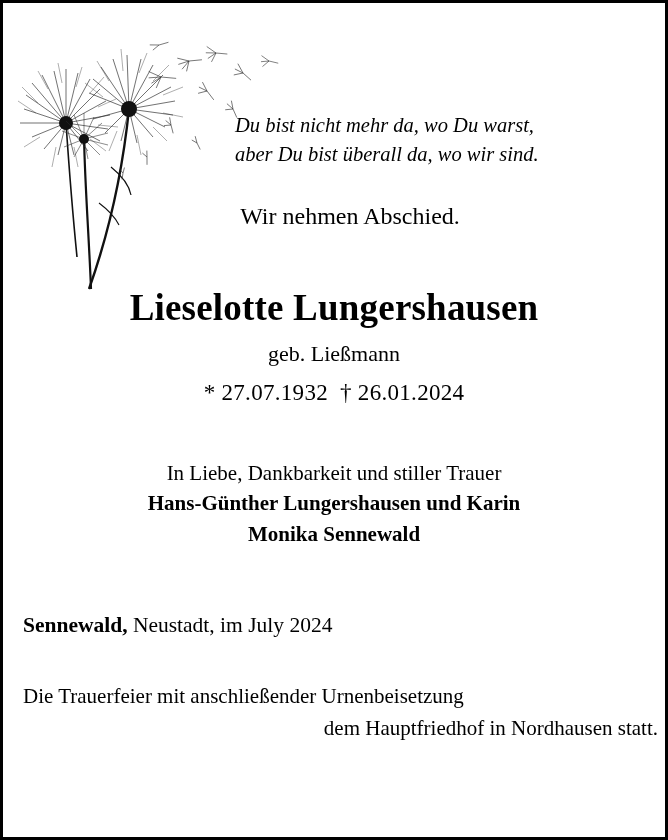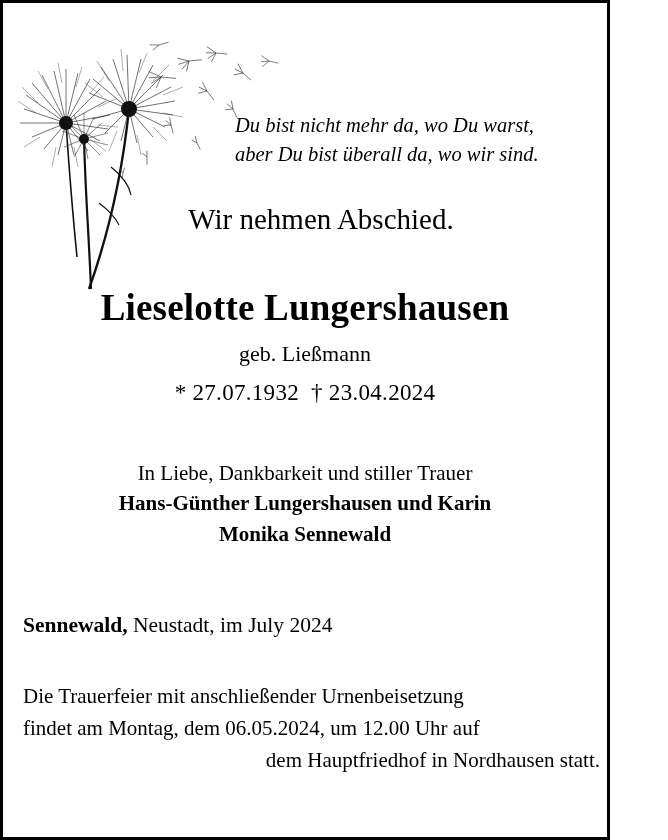--- a/index.html
+++ b/index.html
@@ -2,21 +2,21 @@
 <html><head>
 <meta charset="utf-8">
 <style>
   html, body {
     margin: 0;
     padding: 0;
     background: #ffffff;
   }
   .page {
     position: relative;
-    width: 610px;
+    width: 668px;
     height: 840px;
     background: #ffffff;
     border: 3px solid #000000;
     box-sizing: border-box;
     font-family: "Liberation Serif", serif;
     color: #000000;
     overflow: hidden;
   }
   .dandelion {
     position: absolute;
@@ -38,21 +38,21 @@
   }
   .quote div {
     white-space: nowrap;
   }
   .abschied {
     position: absolute;
     left: 0;
     right: 0;
     top: 200px;
     text-align: center;
-    font-size: 29px;
+    font-size: 24px;
     padding-left: 32px;
   }
   .name {
     position: absolute;
     left: 0;
     right: 0;
     top: 283px;
     text-align: center;
     font-size: 37px;
     font-weight: bold;
@@ -307,32 +307,31 @@
     <div>aber Du bist überall da, wo wir sind.</div>
   </div>
 
   <div class="abschied">Wir nehmen Abschied.</div>
 
   <div class="name">Lieselotte Lungershausen</div>
 
   <div class="maiden">geb. Ließmann</div>
 
   <div class="dates">
-    <span>* 27.07.1932</span><span class="sep"></span><span>† 23.04.2024</span>
+    <span>* 27.07.1932</span><span class="sep"></span><span>† 26.01.2024</span>
   </div>
 
   <div class="mourners">
     <div class="intro">In Liebe, Dankbarkeit und stiller Trauer</div>
     <div class="bold">Hans-Günther Lungershausen und Karin</div>
     <div class="bold">Monika Sennewald</div>
   </div>
 
   <div class="place">
     <span class="city">Sennewald,</span><span> Neustadt, im July 2024</span>
   </div>
 
   <div class="ceremony">
     <div>Die Trauerfeier mit anschließender Urnenbeisetzung</div>
-    <div>findet am Montag, dem 06.05.2024, um 12.00 Uhr auf</div>
     <div class="last">dem Hauptfriedhof in Nordhausen statt.</div>
   </div>
 
 </div>
 
 </body></html>

